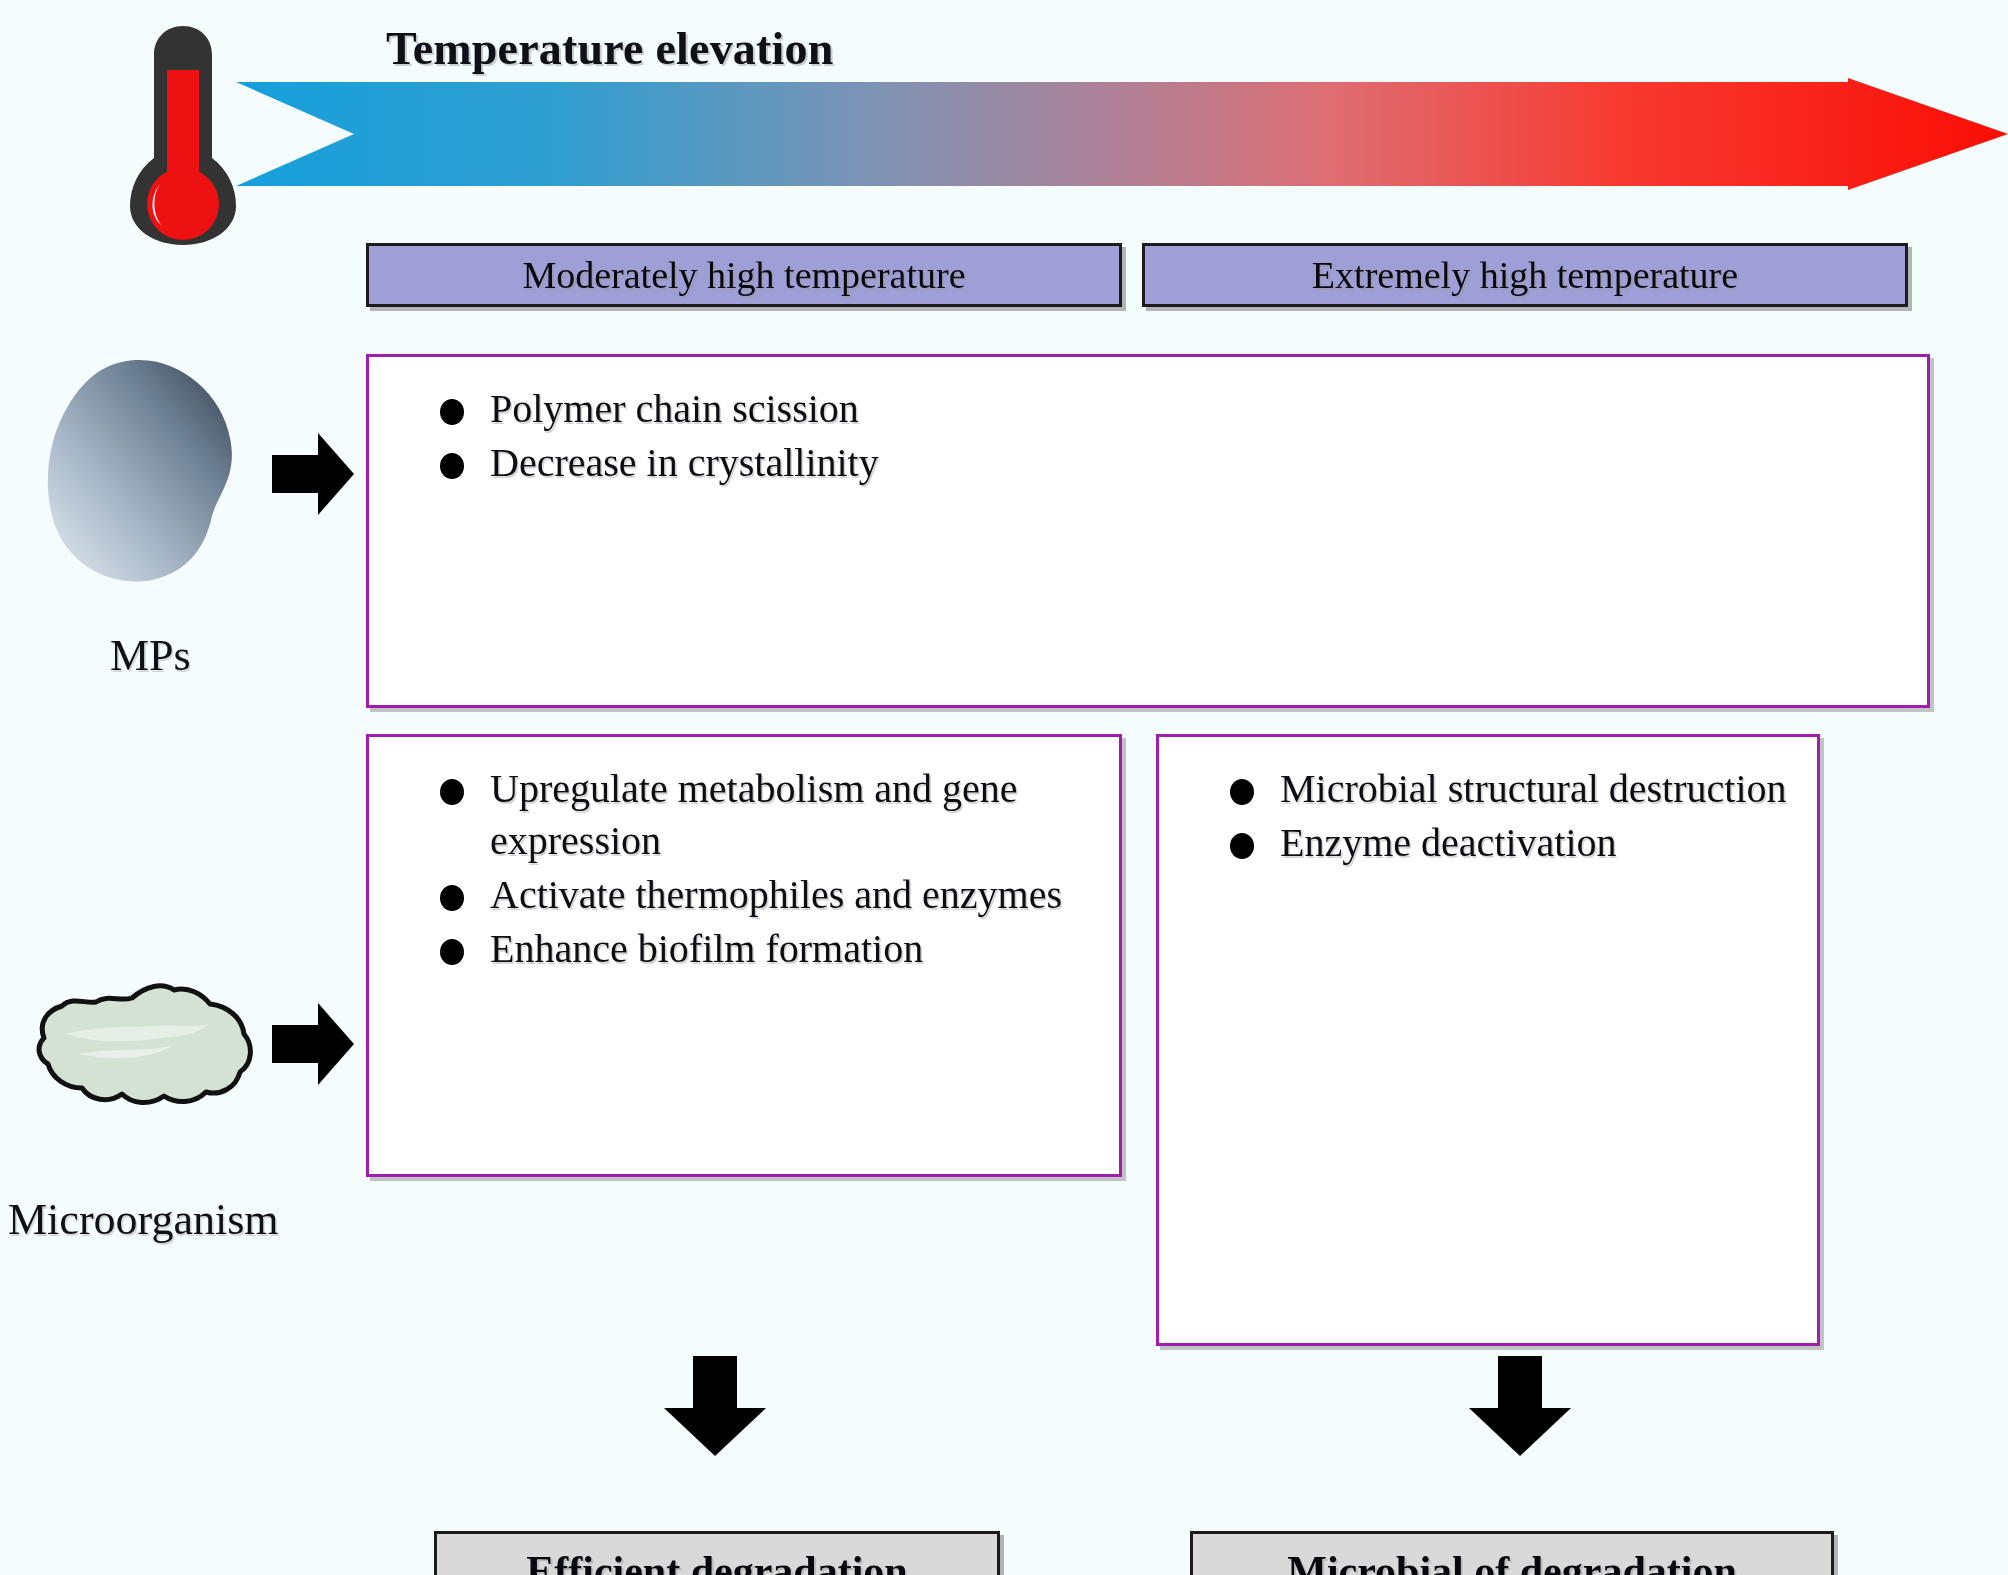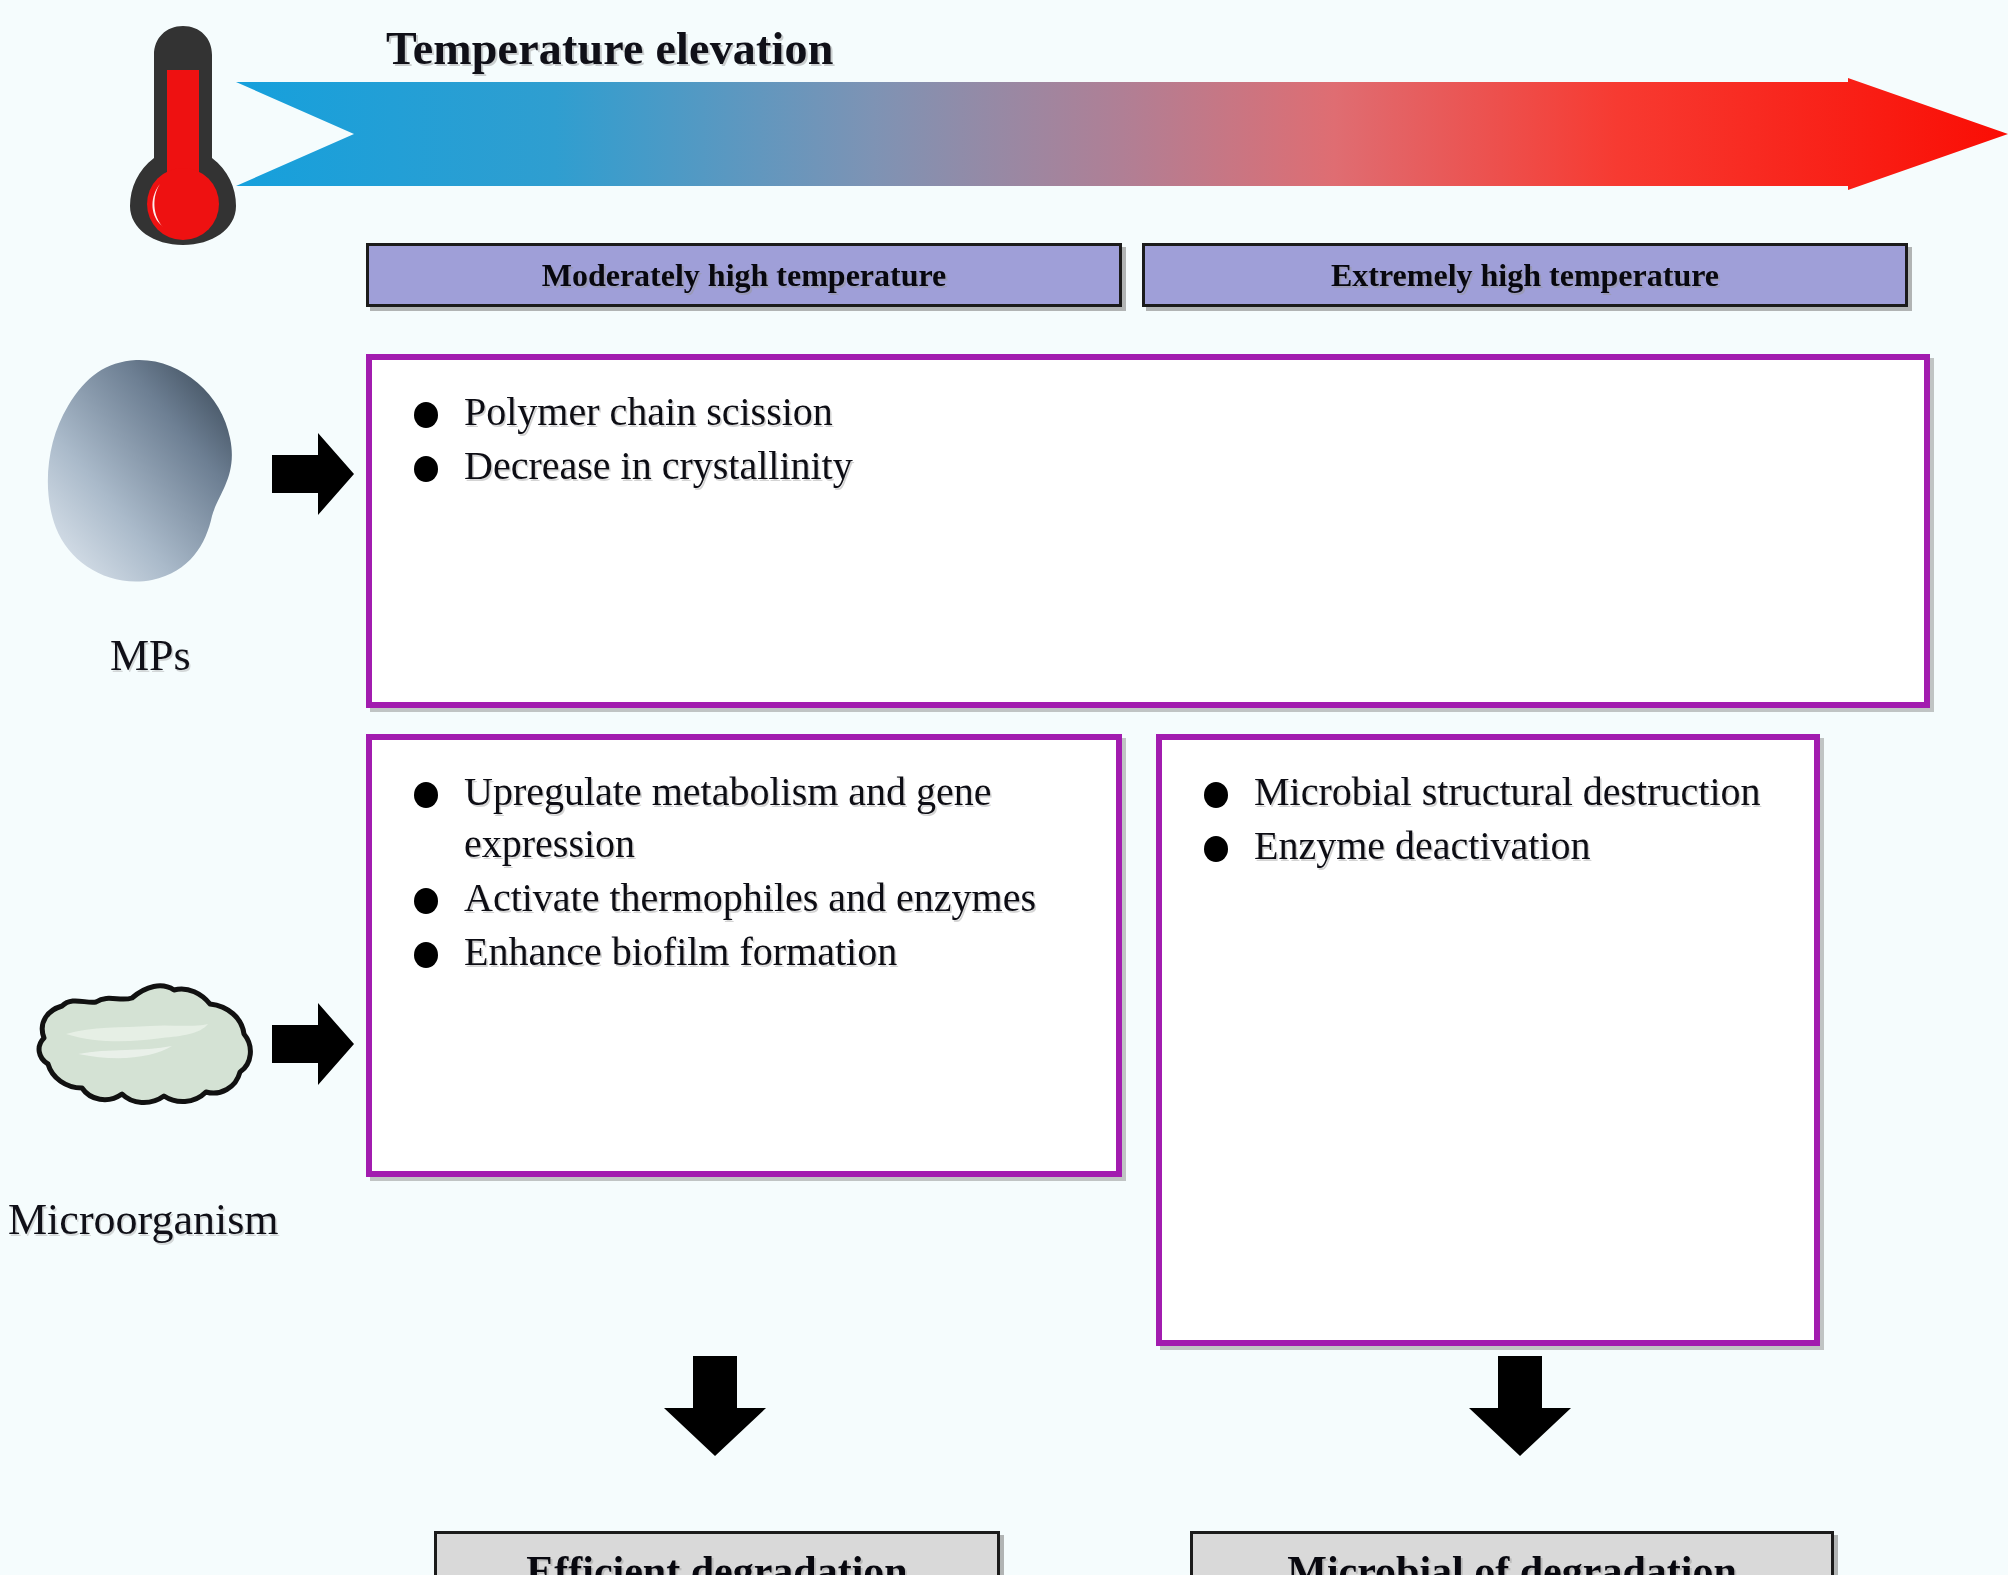--- a/index.html
+++ b/index.html
@@ -26,33 +26,34 @@
   
   #temperature-arrow{position:absolute;left:236px;top:62px;width:1772px;height:112px;}
 
   
   .hdr{
     position:absolute;height:64px;
     background:#9f9fd8;
     border:3px solid #1b1b1b;
     box-shadow:4px 4px 0 rgba(120,120,120,.55);
     display:flex;align-items:center;justify-content:center;
-    font-size:32px;font-weight:bold;color:#08080f;
+    font-size:38px;font-weight:normal;color:#08080f;
     text-shadow:2px 2px 0 rgba(150,150,150,.5);
     white-space:nowrap;box-sizing:border-box;
   }
   #hdr-moderate{left:366px;top:227px;width:756px;}
   #hdr-extreme{left:1142px;top:227px;width:766px;}
 
   
   .panel{
     position:absolute;background:#ffffff;
-    border:6px solid #a21caf;
+    border:3px solid #a21caf;
     box-shadow:4px 4px 0 rgba(140,140,140,.5);
     box-sizing:border-box;
+    padding-left:29px;
   }
   #panel-mps{left:366px;top:338px;width:1564px;height:354px;}
   #panel-micro-left{left:366px;top:718px;width:756px;height:443px;}
   #panel-micro-right{left:1142px;top:718px;width:664px;height:612px;margin-left:14px;}
 
   ul.bullets{
     list-style:none;margin:0;padding:26px 0 0 34px;
   }
   ul.bullets li{
     position:relative;padding-left:58px;

